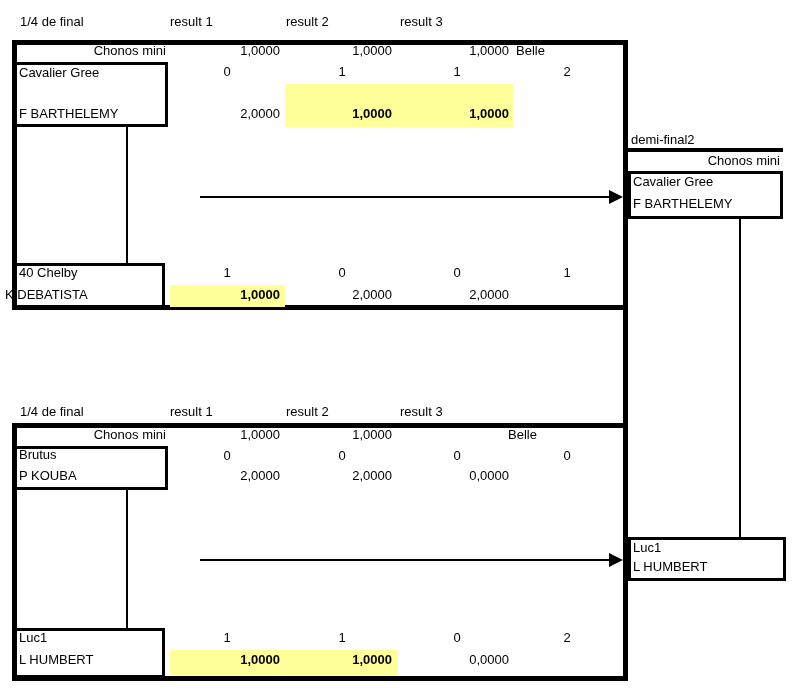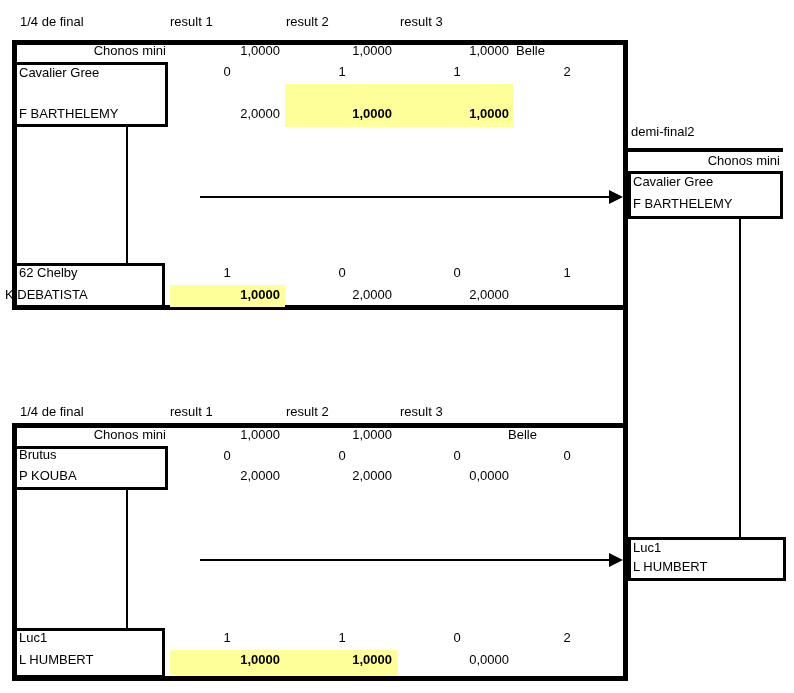--- a/index.html
+++ b/index.html
@@ -57,21 +57,21 @@
   <div class="ybg" style="left:398px;top:84px;width:115px;height:43px"></div>
   <div class="t rt" style="left:210px;top:106px">2,0000</div>
   <div class="t rt b" style="left:322px;top:106px">1,0000</div>
   <div class="t rt b" style="left:439px;top:106px">1,0000</div>
 
   <div class="vline" style="left:126px;top:127px;height:136px"></div>
   <div class="hline" style="left:200px;top:196px;width:410px"></div>
   <div class="tri" style="left:609px;top:190px"></div>
 
   <div class="ibox" style="left:14px;top:263px;width:151px;height:45px"></div>
-  <div class="t" style="left:19px;top:265px">62 Chelby</div>
+  <div class="t" style="left:19px;top:265px">40 Chelby</div>
   <div class="t" style="left:5px;top:287px">K DEBATISTA</div>
 
   <div class="t ct" style="left:220px;top:265px">1</div>
   <div class="t ct" style="left:335px;top:265px">0</div>
   <div class="t ct" style="left:450px;top:265px">0</div>
   <div class="t ct" style="left:560px;top:265px">1</div>
 
   <div class="ybg" style="left:170px;top:285px;width:115px;height:22px"></div>
   <div class="t rt b" style="left:210px;top:287px">1,0000</div>
   <div class="t rt" style="left:322px;top:287px">2,0000</div>
@@ -116,21 +116,21 @@
   <div class="t ct" style="left:450px;top:630px">0</div>
   <div class="t ct" style="left:560px;top:630px">2</div>
 
   <div class="ybg" style="left:170px;top:650px;width:228px;height:25px"></div>
   <div class="t rt b" style="left:210px;top:652px">1,0000</div>
   <div class="t rt b" style="left:322px;top:652px">1,0000</div>
   <div class="t rt" style="left:439px;top:652px">0,0000</div>
 
   <div class="thickline" style="left:623px;top:40px;width:5px;height:641px"></div>
 
-  <div class="t" style="left:631px;top:124px">demi-final2</div>
+  <div class="t" style="left:631px;top:132px">demi-final2</div>
   <div class="thickline" style="left:623px;top:148px;width:160px;height:4px"></div>
   <div class="t" style="left:630px;top:153px;width:150px;text-align:right">Chonos mini</div>
 
   <div class="ibox" style="left:628px;top:171px;width:155px;height:48px"></div>
   <div class="t" style="left:633px;top:174px">Cavalier Gree</div>
   <div class="t" style="left:633px;top:196px">F BARTHELEMY</div>
 
   <div class="vline" style="left:739px;top:219px;height:318px"></div>
 
   <div class="ibox" style="left:628px;top:537px;width:158px;height:44px"></div>

